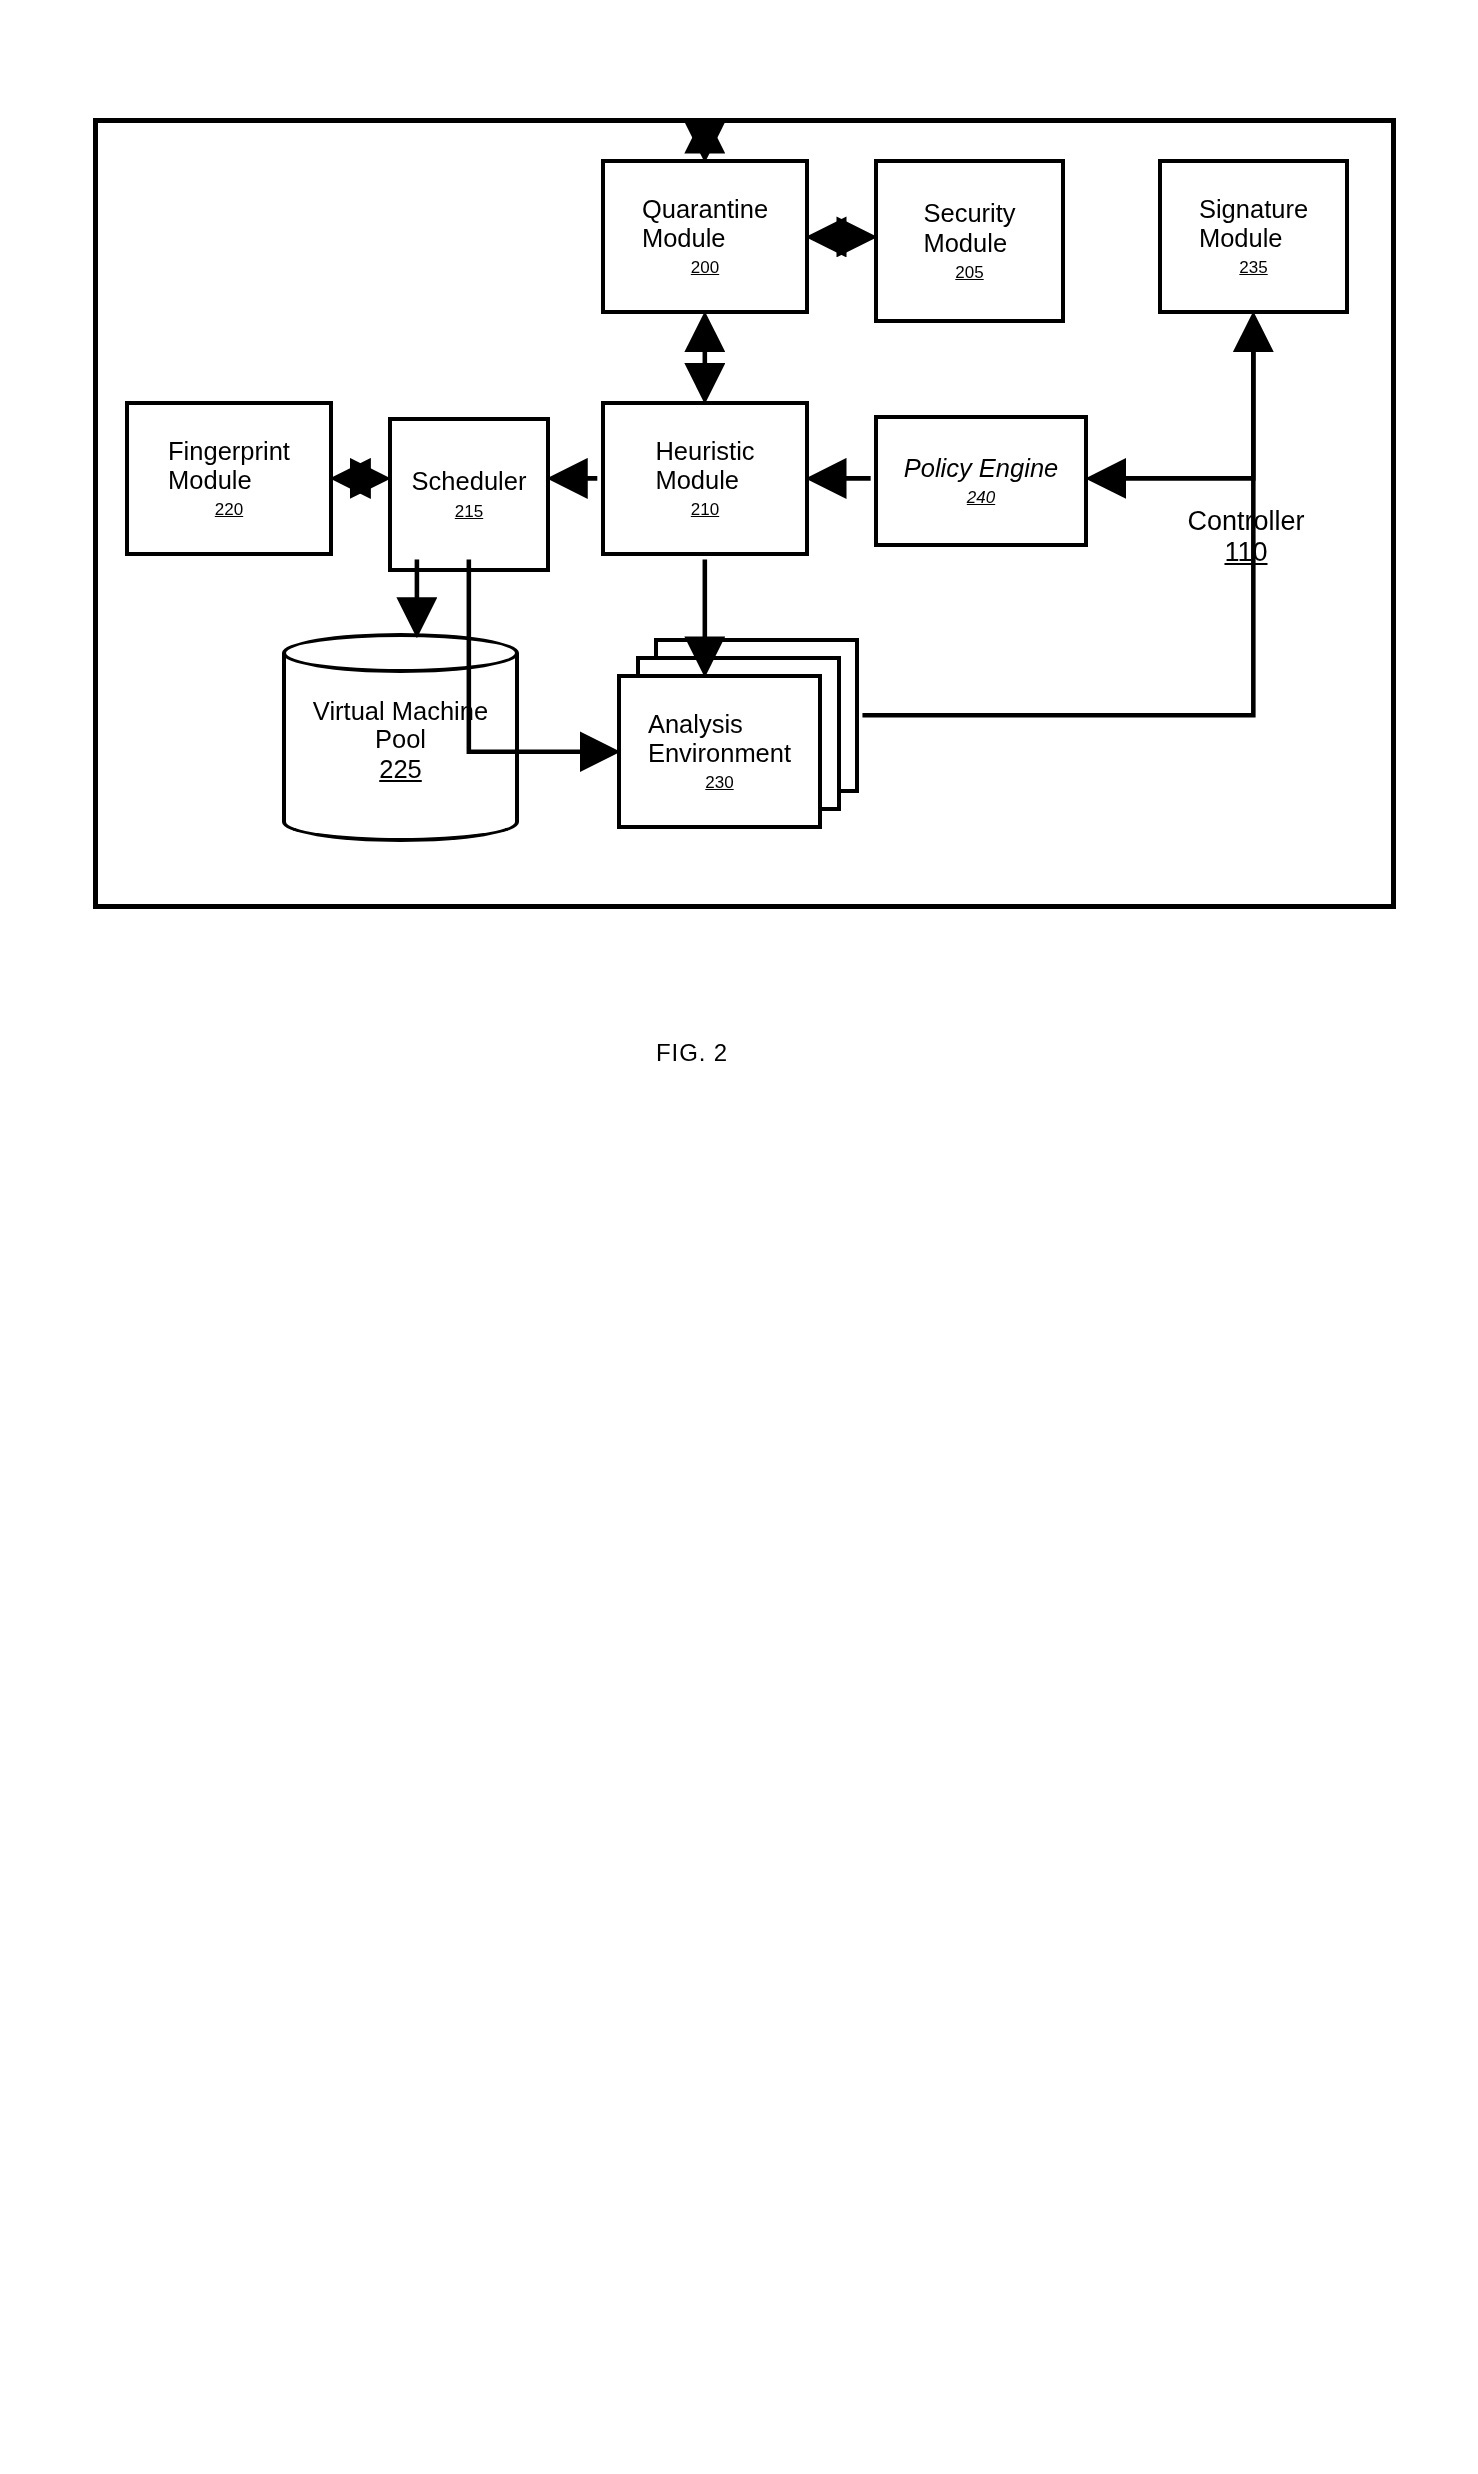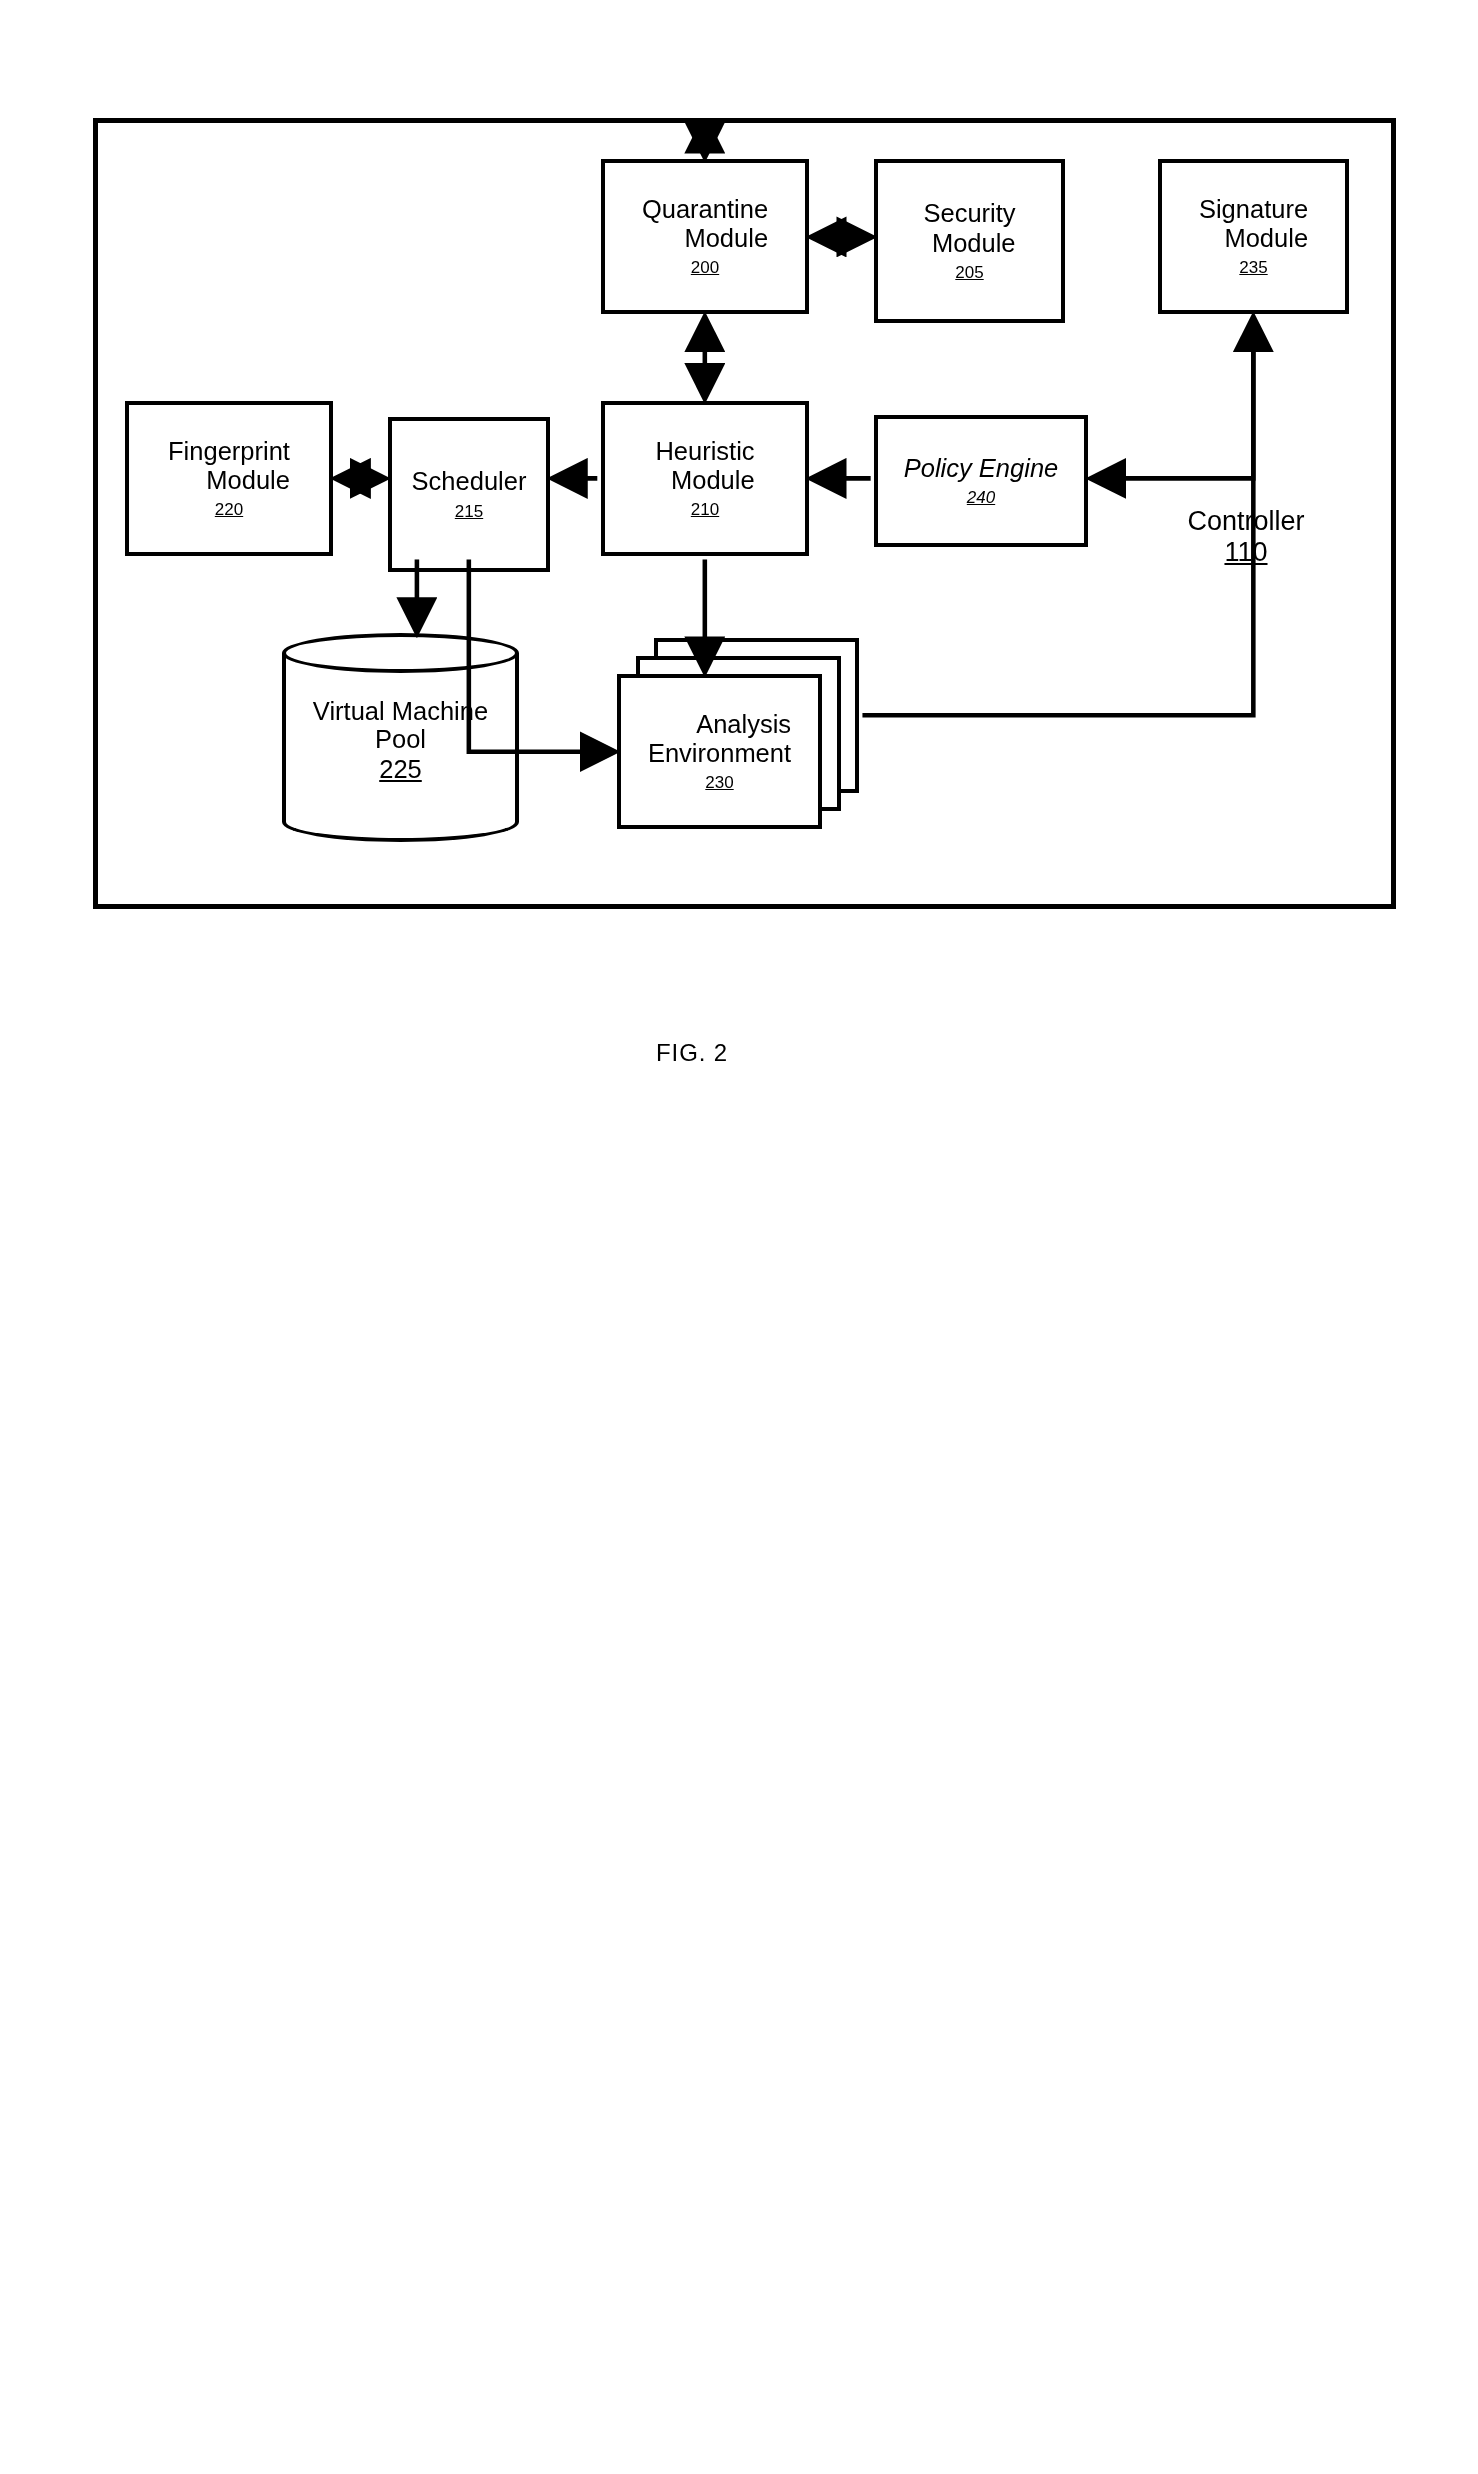--- a/index.html
+++ b/index.html
@@ -25,21 +25,21 @@
   }
   .box {
     position: absolute;
     border: 4.6px solid #000;
     box-sizing: border-box;
     background: #fff;
     display: flex;
     flex-direction: column;
     align-items: center;
     justify-content: center;
-    text-align: right;
+    text-align: left;
   }
   .box .name {
     font-size: 25.5px;
     line-height: 1.15;
   }
   .box .refnum {
     font-size: 17px;
     text-decoration: underline;
     margin-top: 5px;
   }

